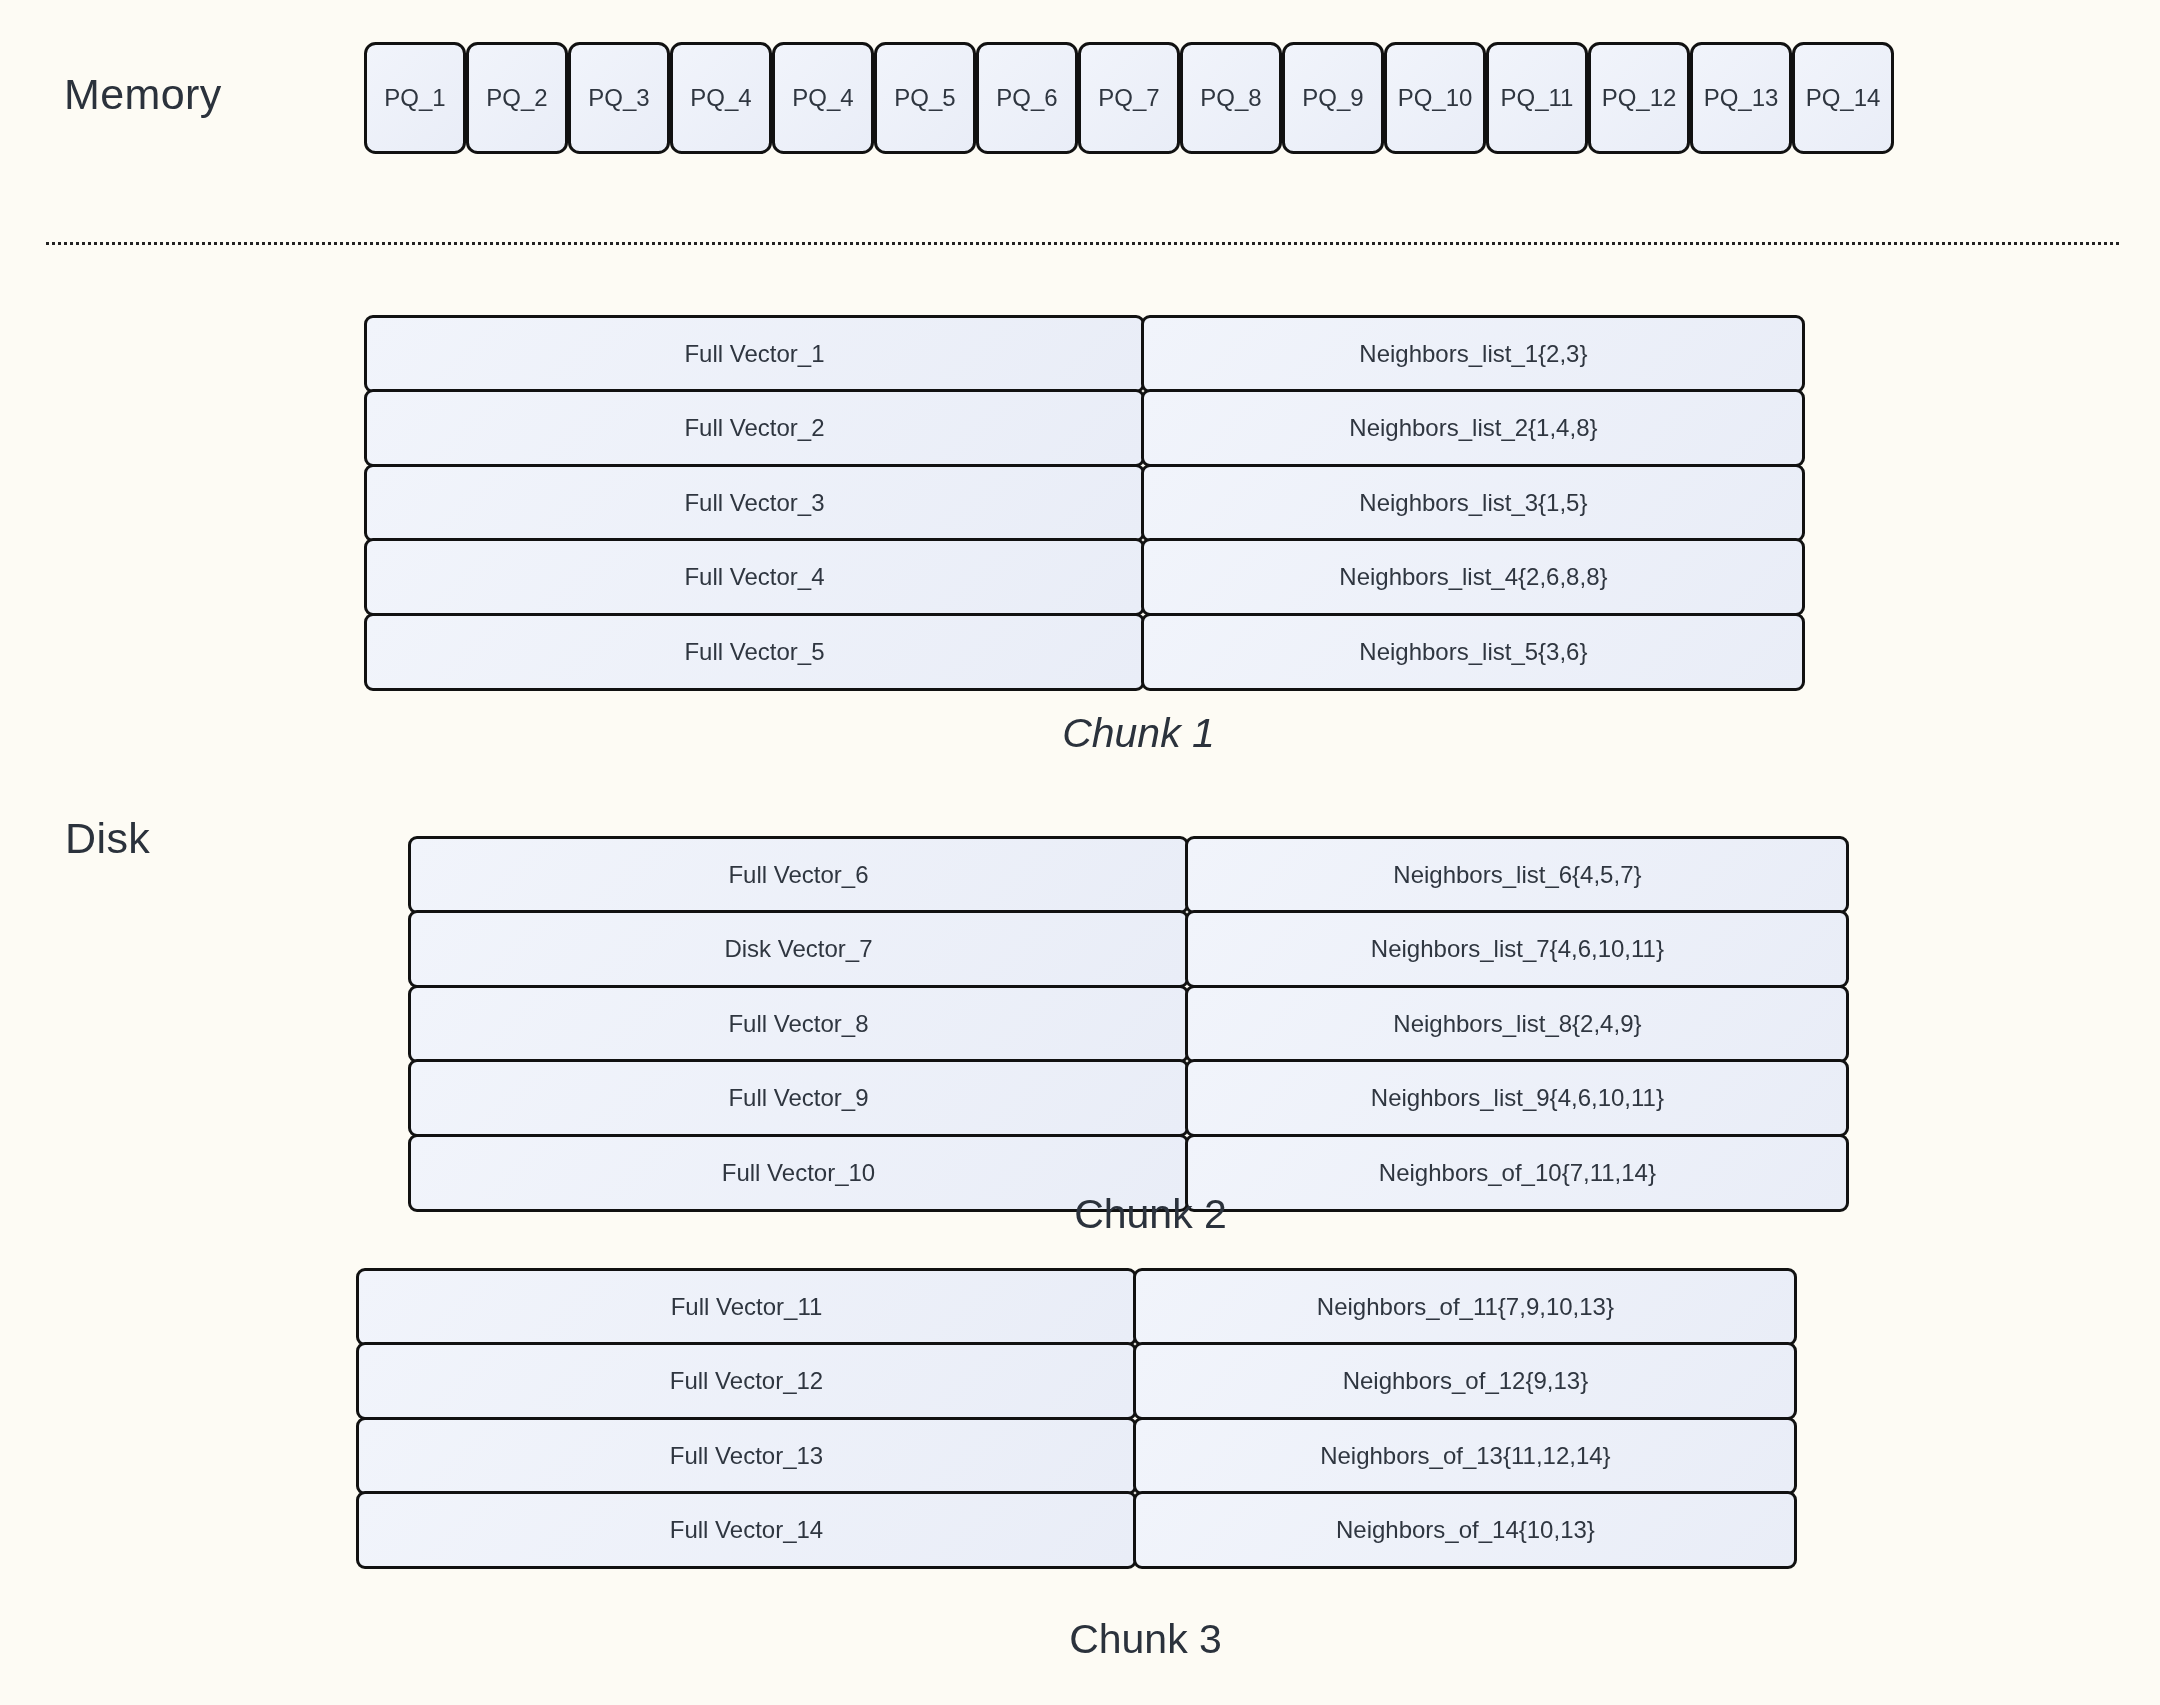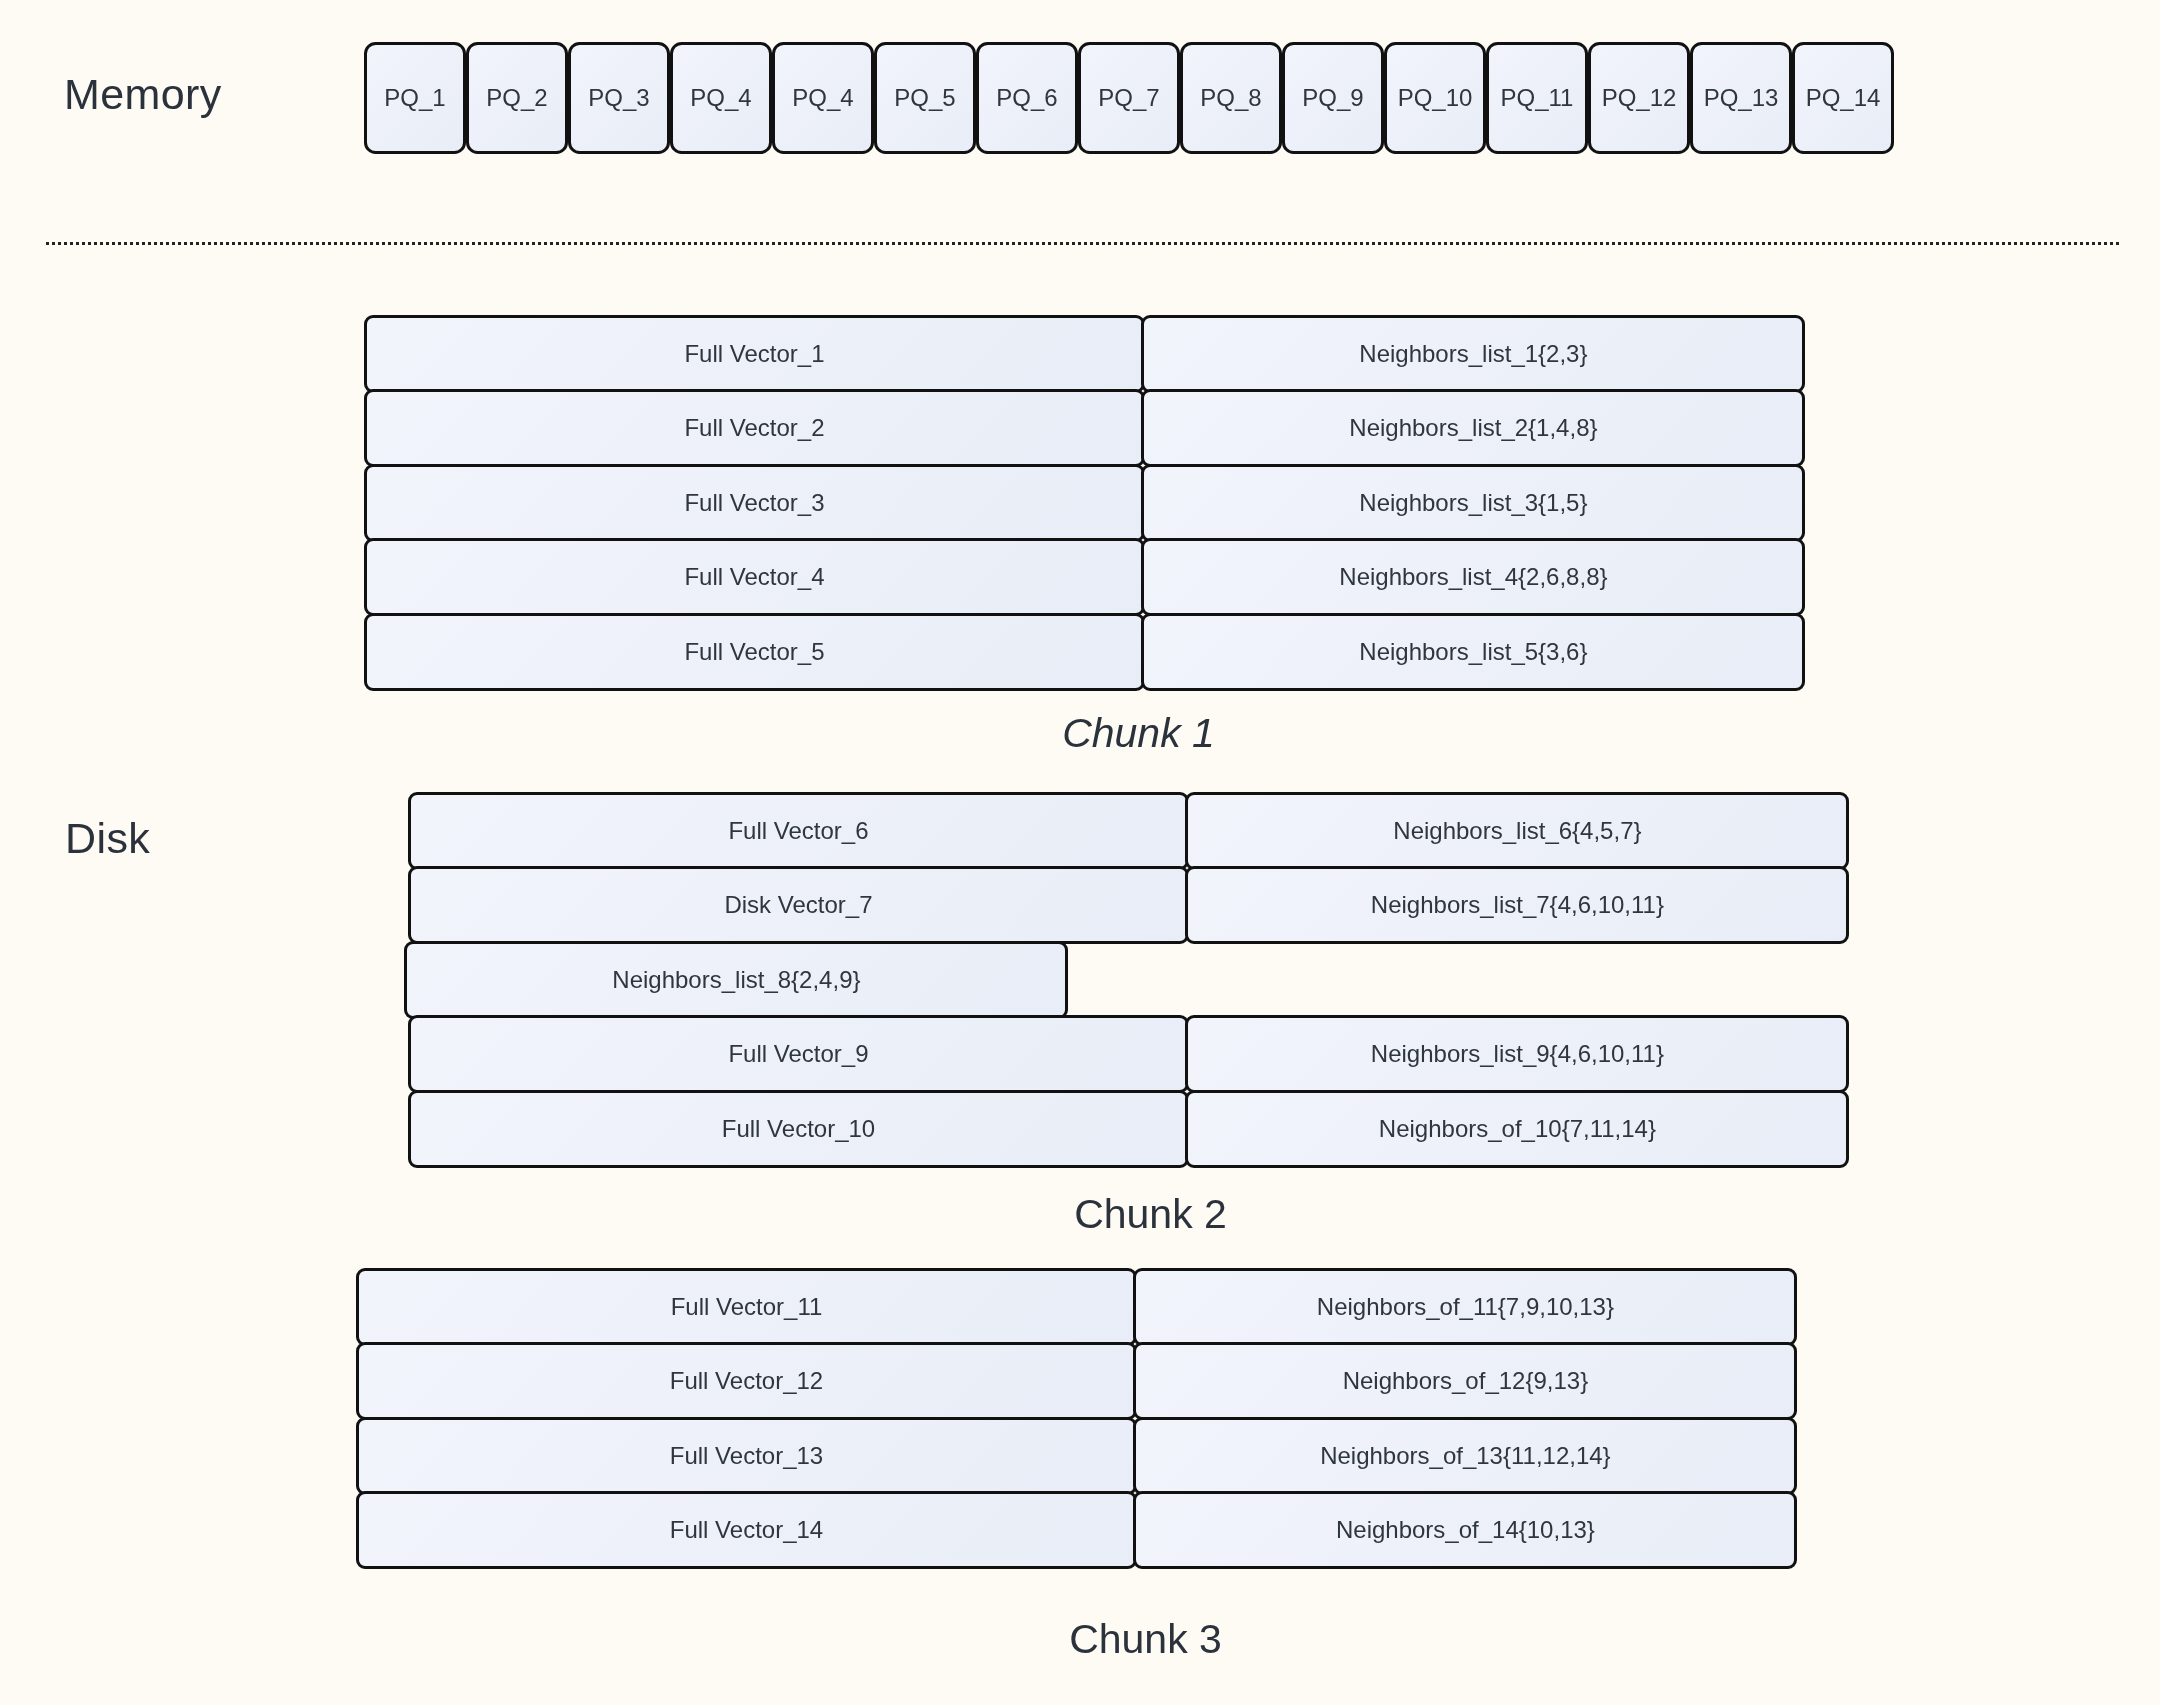--- a/index.html
+++ b/index.html
@@ -48,21 +48,21 @@
   }
   .cell.vector{width:781px;}
   .cell.neighbors{width:664px;margin-left:-3.6px;}
 
   .chunk-label{
     position:absolute;font-size:41px;color:#2b323c;text-align:center;
     width:1549px;
   }
   #chunk-1{left:364px;top:315px;}
   #chunk-1-label{left:364px;top:710px;font-style:italic;}
-  #chunk-2{left:376px;top:792px;padding-left:32px;}
+  #chunk-2{left:376px;top:836px;padding-left:32px;}
   #chunk-2-label{left:376px;top:1191px;}
   #chunk-3{left:356px;top:1268px;}
   #chunk-3-label{left:371px;top:1616px;}
 </style>
 </head>
 <body>
 
 <div id="memory-label" class="section-label">Memory</div>
 
 <div id="pq-row">
@@ -117,20 +117,21 @@
   <div>
       <div class="trow">
         <div class="cell vector">Full Vector_6</div>
         <div class="cell neighbors">Neighbors_list_6{4,5,7}</div>
       </div>
       <div class="trow">
         <div class="cell vector">Disk Vector_7</div>
         <div class="cell neighbors">Neighbors_list_7{4,6,10,11}</div>
       </div>
       <div class="trow">
+        <div class="cell vector">Full Vector_8</div>
         <div class="cell neighbors">Neighbors_list_8{2,4,9}</div>
       </div>
       <div class="trow">
         <div class="cell vector">Full Vector_9</div>
         <div class="cell neighbors">Neighbors_list_9{4,6,10,11}</div>
       </div>
       <div class="trow">
         <div class="cell vector">Full Vector_10</div>
         <div class="cell neighbors">Neighbors_of_10{7,11,14}</div>
       </div>

